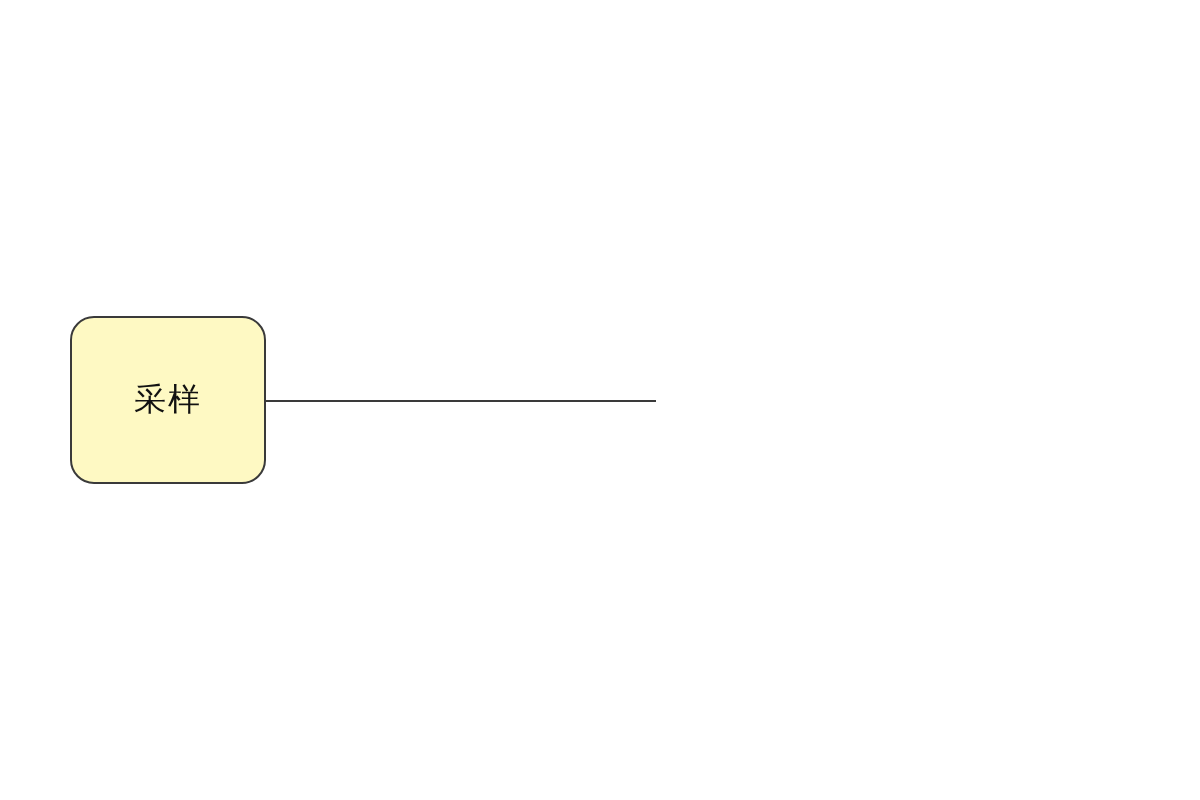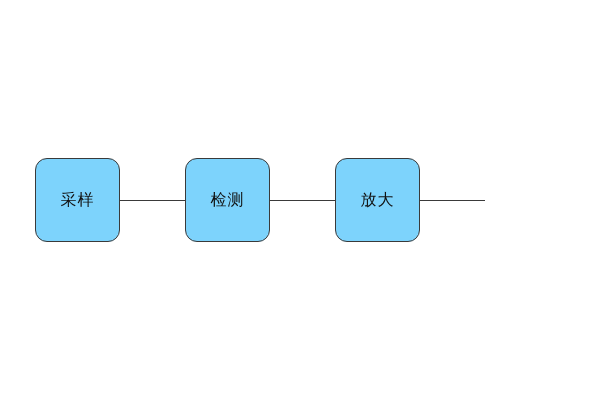--- a/index.html
+++ b/index.html
@@ -21,25 +21,25 @@
 
   .flow-row {
     position: absolute;
     left: 35px;
     top: 158px;
     display: flex;
     align-items: center;
   }
 
   .flow-node {
-    width: 85px;
+    width: 98px;
     height: 84px;
     border: 1.5px solid #3a3a3a;
     border-radius: 12px;
-    background: #7dd3fc;
+    background: #fef9c3;
     display: flex;
     align-items: center;
     justify-content: center;
   }
 
   .flow-node .node-label {
     font-size: 16px;
     color: #111111;
     letter-spacing: 1px;
     white-space: nowrap;
@@ -56,27 +56,21 @@
 
 <div class="canvas">
   <div class="flow-row">
 
     <div class="flow-node">
       <span class="node-label">采样</span>
     </div>
 
     <div class="connector"></div>
 
-    <div class="flow-node">
-      <span class="node-label">检测</span>
-    </div>
 
     <div class="connector"></div>
 
-    <div class="flow-node">
-      <span class="node-label">放大</span>
-    </div>
 
     <div class="connector"></div>
 
 
   </div>
 </div>
 
 </body></html>

